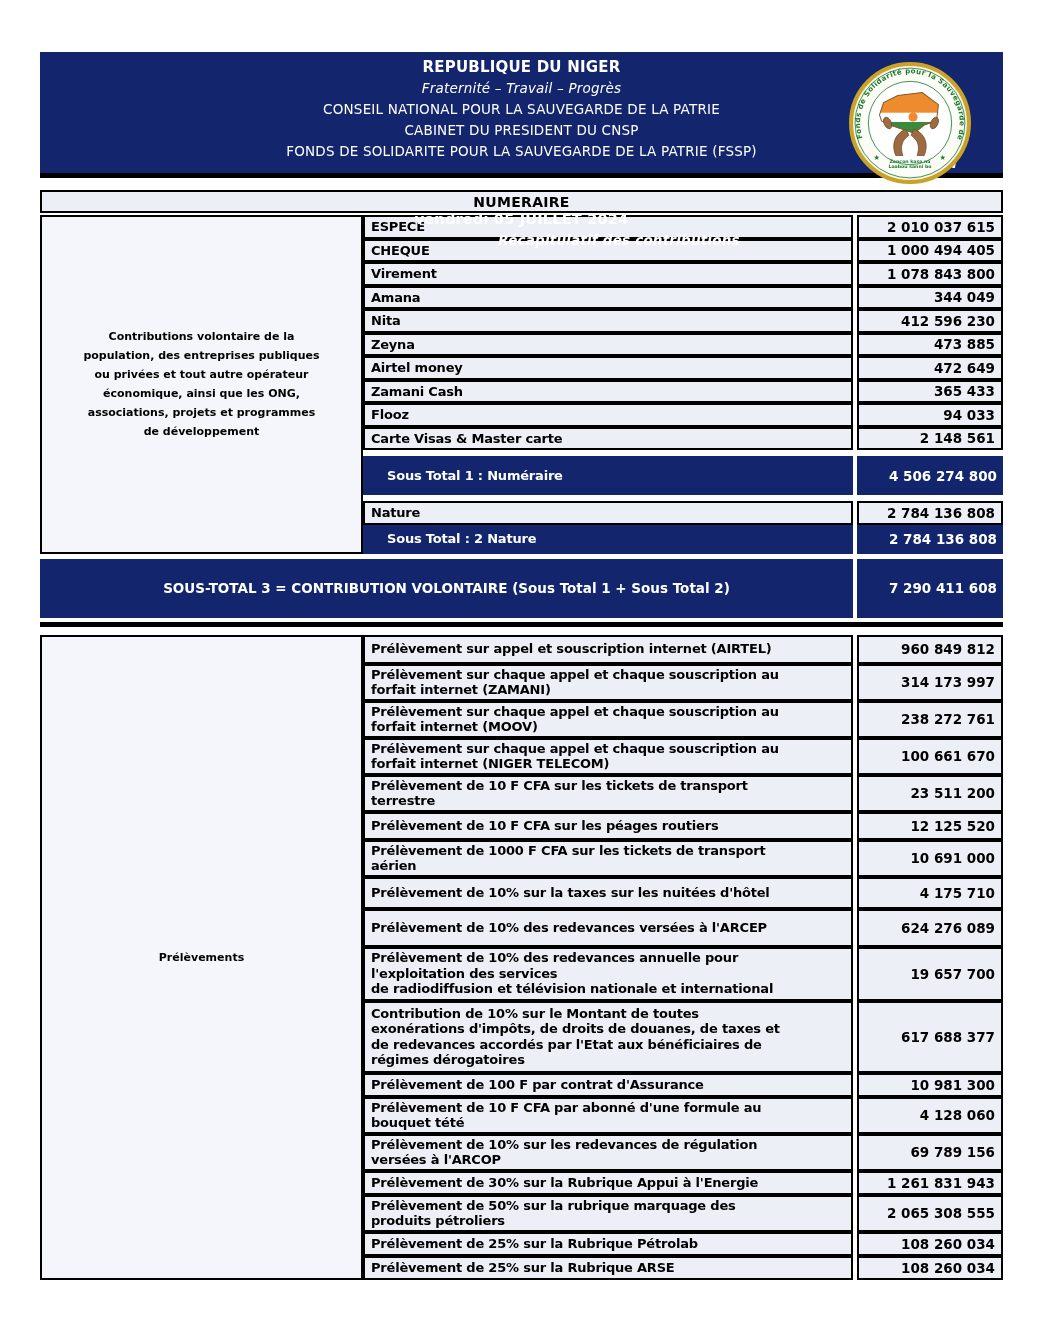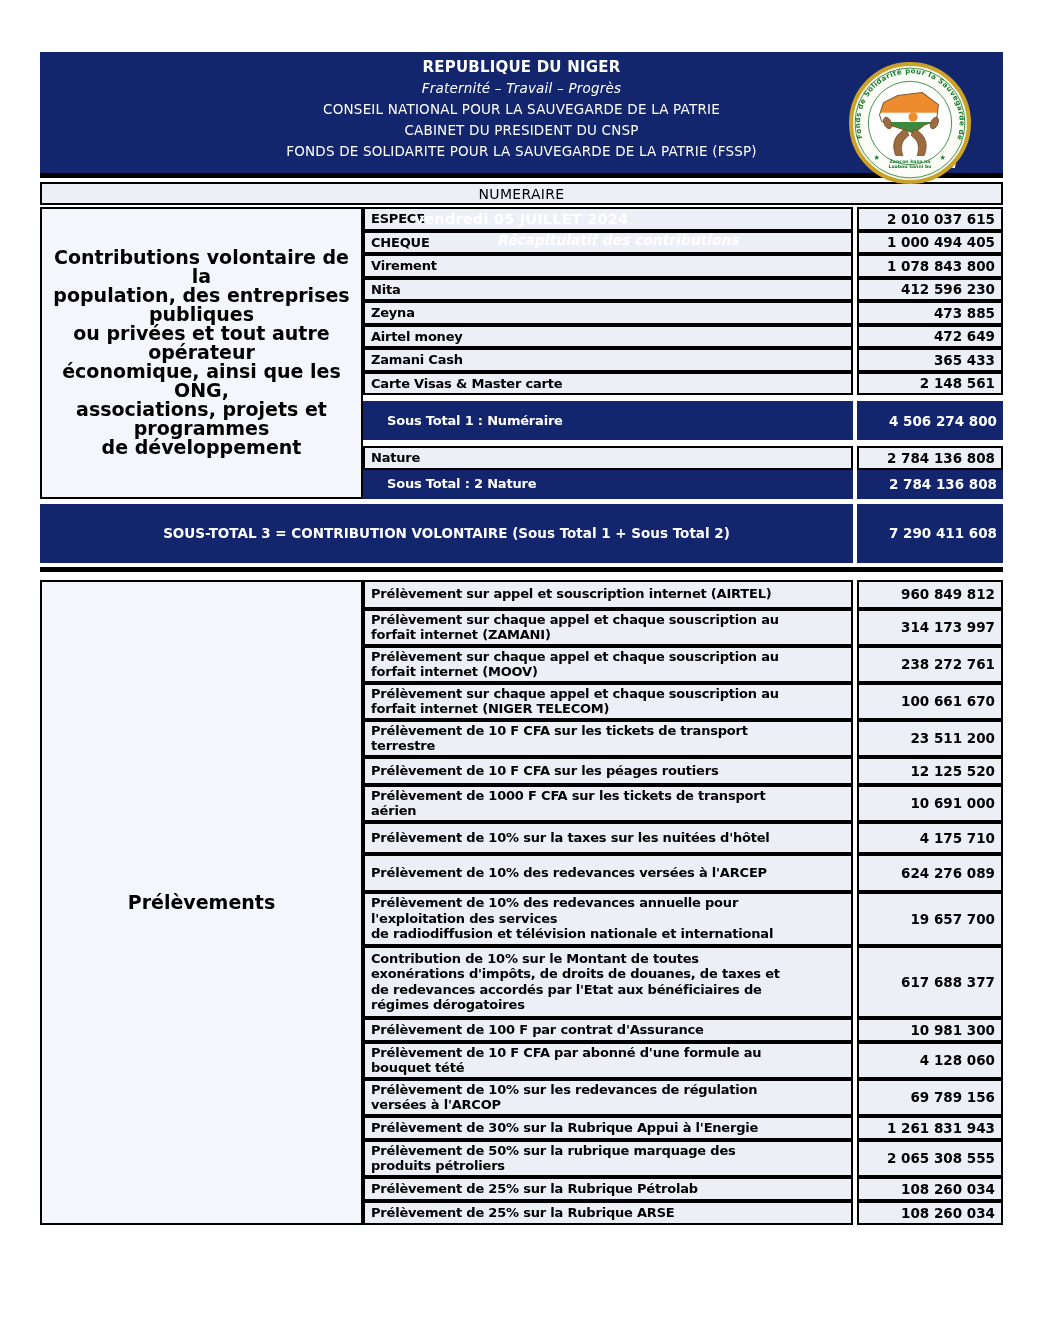--- a/index.html
+++ b/index.html
@@ -14,26 +14,26 @@
   .hl.i{font-style:italic;}
   .hl.d{font-weight:bold;font-size:14.5px;margin-top:47px;}
   .hl.recap{font-weight:bold;font-style:italic;padding-left:195px;}
   .global{position:absolute;right:46px;bottom:1px;font-weight:bold;font-style:italic;font-size:15px;color:#fff;}
   .logo{position:absolute;top:10px;right:32px;width:122px;height:122px;}
 
   .blackbar{height:5px;background:#000;}
   .gap{background:transparent;}
 
   
-  .numrow{box-sizing:border-box;border:2px solid #000;background:#edeff7;height:23px;margin-top:4px;
-          display:flex;align-items:center;justify-content:center;font-weight:normal;font-size:14px;letter-spacing:.3px;}
+  .numrow{box-sizing:border-box;border:2px solid #000;background:#edeff7;height:23px;margin-top:12px;
+          display:flex;align-items:center;justify-content:center;font-weight:bold;font-size:14px;letter-spacing:.3px;}
   .sect{display:flex;align-items:stretch;}
   .leftbox{box-sizing:border-box;width:323px;flex:0 0 323px;border:2px solid #000;background:#f5f6fb;
            display:flex;align-items:center;justify-content:center;text-align:center;
-           font-weight:bold;font-size:19px;line-height:19px;white-space:pre-line;}
+           font-weight:bold;font-size:11px;line-height:19px;white-space:pre-line;}
   .rstack{flex:1;display:flex;flex-direction:column;}
   .trow{display:flex;align-items:stretch;}
   .desc{box-sizing:border-box;flex:1;border:2px solid #000;background:#edeff7;display:flex;align-items:center;
         padding:1px 6px;font-weight:bold;font-size:13px;line-height:15.5px;letter-spacing:-0.2px;white-space:pre-line;}
   .amt{box-sizing:border-box;flex:0 0 146px;margin-left:4px;border:2px solid #000;background:#edeff7;
        display:flex;align-items:center;justify-content:flex-end;padding:1px 6px;
        font-weight:bold;font-size:13.5px;}
   .navy .desc,.navy .amt{background:#13266d;color:#fff;border:none;}
   .navy .desc{padding-left:24px;}
   .full{display:flex;align-items:stretch;border-radius:13px;}
@@ -111,34 +111,42 @@
           </div>
         <div class="trow s1row">
             <div class="desc">CHEQUE</div>
             <div class="amt">1 000 494 405</div>
           </div>
         <div class="trow s1row">
             <div class="desc">Virement</div>
             <div class="amt">1 078 843 800</div>
           </div>
         <div class="trow s1row">
+            <div class="desc">Amana</div>
+            <div class="amt">344 049</div>
+          </div>
+        <div class="trow s1row">
             <div class="desc">Nita</div>
             <div class="amt">412 596 230</div>
           </div>
         <div class="trow s1row">
             <div class="desc">Zeyna</div>
             <div class="amt">473 885</div>
           </div>
         <div class="trow s1row">
             <div class="desc">Airtel money</div>
             <div class="amt">472 649</div>
           </div>
         <div class="trow s1row">
             <div class="desc">Zamani Cash</div>
             <div class="amt">365 433</div>
+          </div>
+        <div class="trow s1row">
+            <div class="desc">Flooz</div>
+            <div class="amt">94 033</div>
           </div>
         <div class="trow s1row">
             <div class="desc">Carte Visas &amp; Master carte</div>
             <div class="amt">2 148 561</div>
           </div>
 
         <div class="spacer"></div>
         <div class="trow navy" style="min-height:39px">
           <div class="desc">Sous Total 1 : Numéraire</div>
           <div class="amt">4 506 274 800</div>

